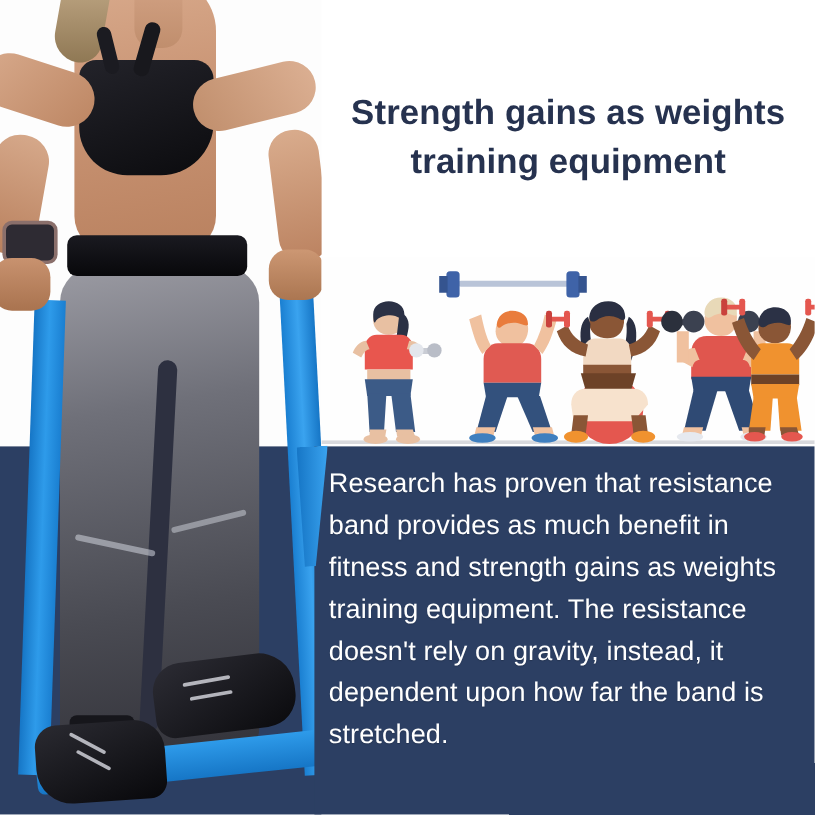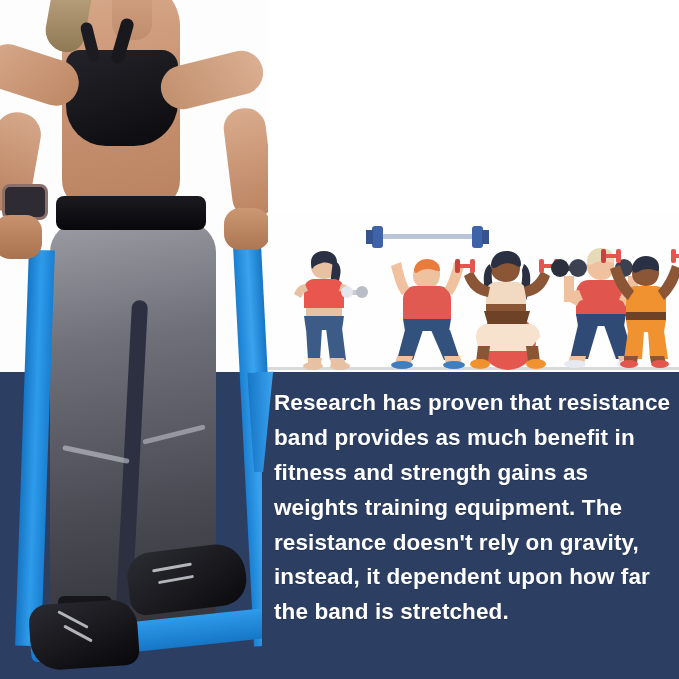--- a/index.html
+++ b/index.html
@@ -82,21 +82,21 @@
      letter-spacing:.1px;}
 
   
   .illus{position:absolute;left:268px;top:214px;width:411px;height:160px;background:#fefefe;}
   .ground{position:absolute;left:0;bottom:4px;width:411px;height:3px;background:#d8d9dd;}
   .fig{position:absolute;bottom:4px;}
 
   
   .panel{position:absolute;left:262px;top:372px;width:417px;height:307px;background:#2c3f63;}
   .panel p{margin:0;padding:14px 8px 0 12px;color:#ffffff;font-size:22.5px;line-height:1.55;
-     font-weight:700;letter-spacing:.1px;text-shadow:0 1px 1px rgba(0,0,0,.18);}
+     font-weight:400;letter-spacing:.1px;text-shadow:0 1px 1px rgba(0,0,0,.18);}
   .band-over{position:absolute;left:-14px;top:0;width:26px;height:100px;
      background:linear-gradient(90deg,#1676c6,#3aa3ef);transform:rotate(-3deg) skewX(-2deg);
      clip-path:polygon(0 0,100% 0,55% 100%,20% 100%);}
 </style>
 </head>
 <body>
 
 <div id="stage">
 
   <div class="photo-col">
@@ -134,20 +134,24 @@
       <div class="shoe-r"></div>
       <div class="lace" style="left:152px;top:566px;width:40px;transform:rotate(-10deg);"></div>
       <div class="lace" style="left:158px;top:578px;width:36px;transform:rotate(-10deg);"></div>
       <div class="ankle-l"></div>
       <div class="shoe-l"></div>
       <div class="lace" style="left:56px;top:618px;width:34px;transform:rotate(28deg);"></div>
       <div class="lace" style="left:62px;top:632px;width:32px;transform:rotate(28deg);"></div>
     </div>
   </div>
 
+  <div class="headline">
+    <div>Strength gains as weights</div>
+    <div>training equipment</div>
+  </div>
 
   <div class="illus">
     <div class="ground"></div>
 
     <svg class="fig" style="left:16px;width:86px;height:122px;" viewBox="0 0 86 122">
       <path d="M40 6c9 0 14 6 13 14-1 7-6 11-13 11S27 26 27 19 31 6 40 6z" fill="#e8c0a2"></path>
       <path d="M27 14c0-7 6-11 13-11s13 4 13 11c0 3-2 4-4 3-3-2-7-3-11-2-5 1-8 3-9 5-1 2-2 0-2-6z" fill="#2b3145"></path>
       <path d="M49 12c6 2 9 8 7 16-1 6-3 10-5 13l-5-4z" fill="#2b3145"></path>
       <path d="M30 31h20c6 0 10 5 10 11v18H20V42c0-6 4-11 10-11z" fill="#e8564e"></path>
       <path d="M22 60h36v9H22z" fill="#e8c0a2"></path>

